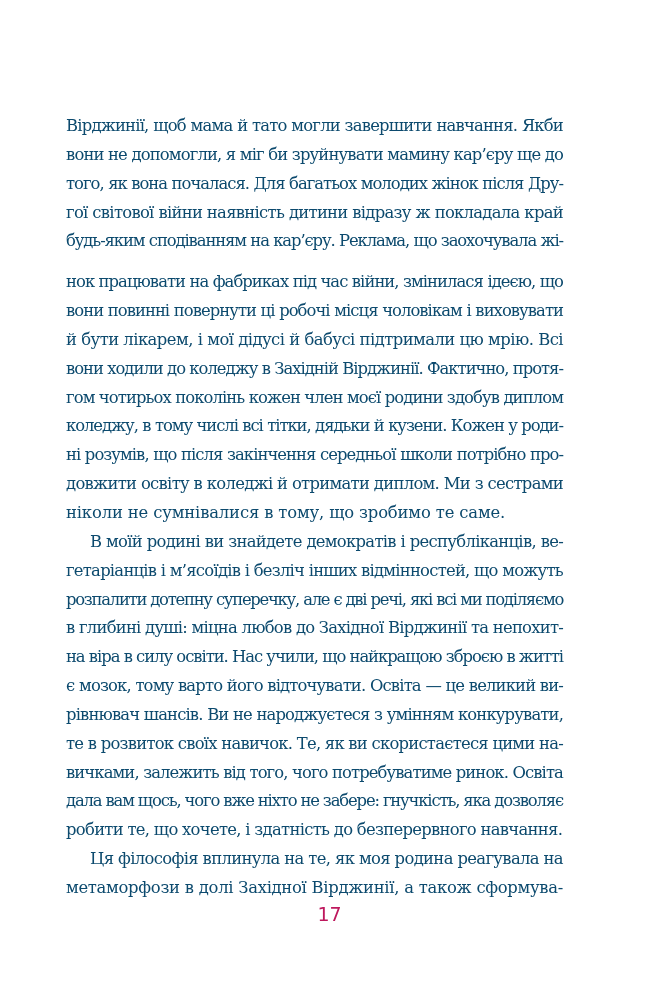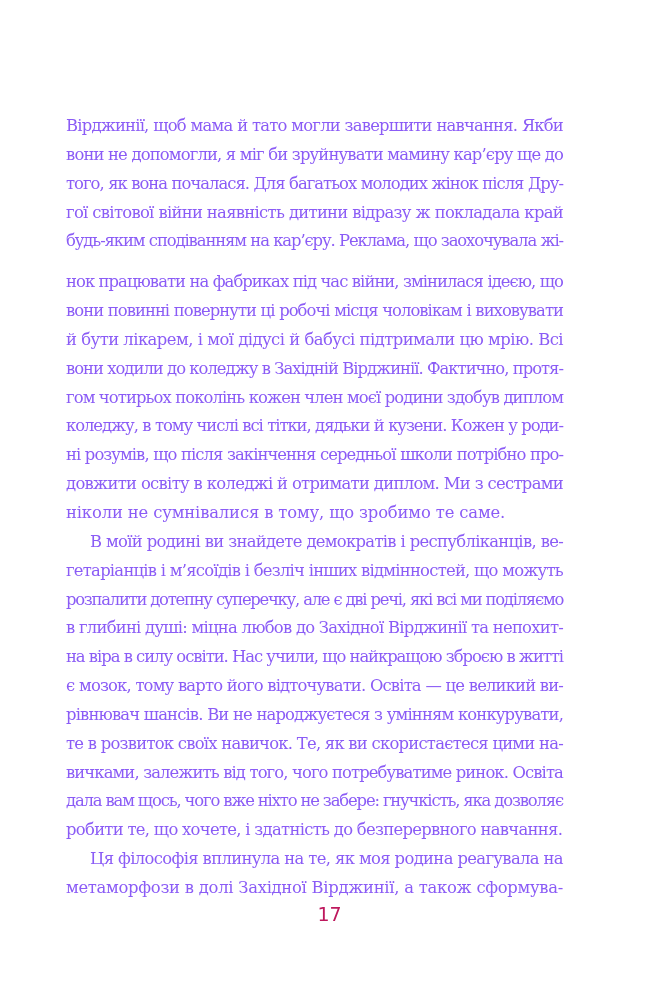--- a/index.html
+++ b/index.html
@@ -20,21 +20,21 @@
       height: 1000px;
       background: #ffffff;
     }
     .text-block {
       position: absolute;
       left: 66px;
       top: 112px;
       width: 497px;
       font-family: "DejaVu Serif", "Liberation Serif", serif;
       font-size: 16.4px;
-      color: #8b5cf6;
+      color: #0c4a6e;
     }
     .line {
       display: block;
       height: 28.85px;
       line-height: 28.85px;
       white-space: nowrap;
       text-align: justify;
       text-align-last: justify;
       letter-spacing: -0.15px;
     }

